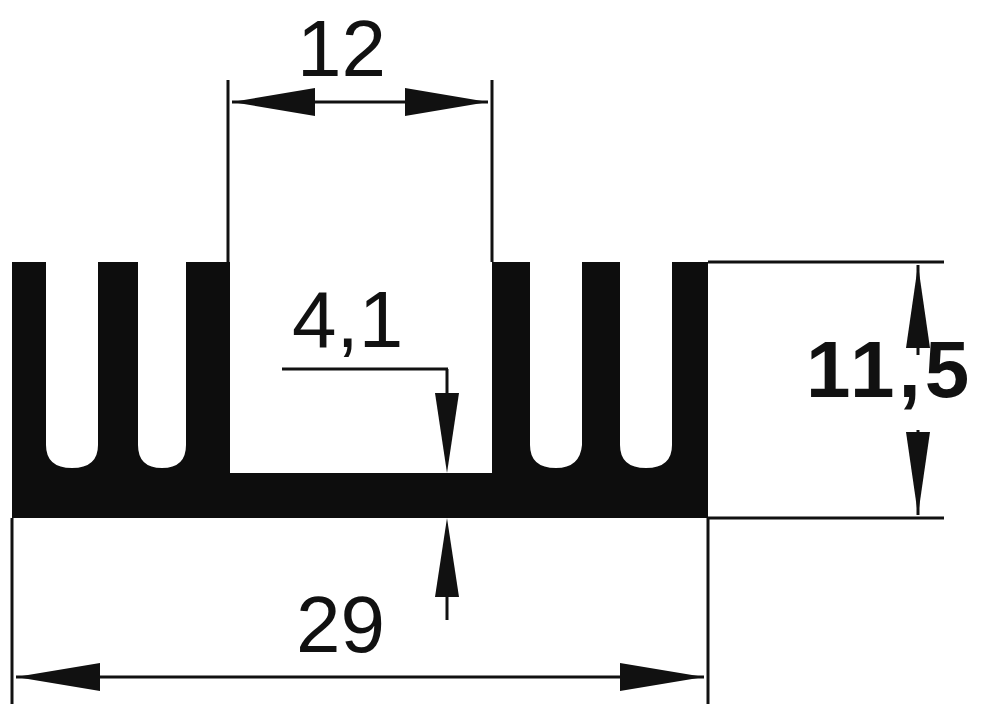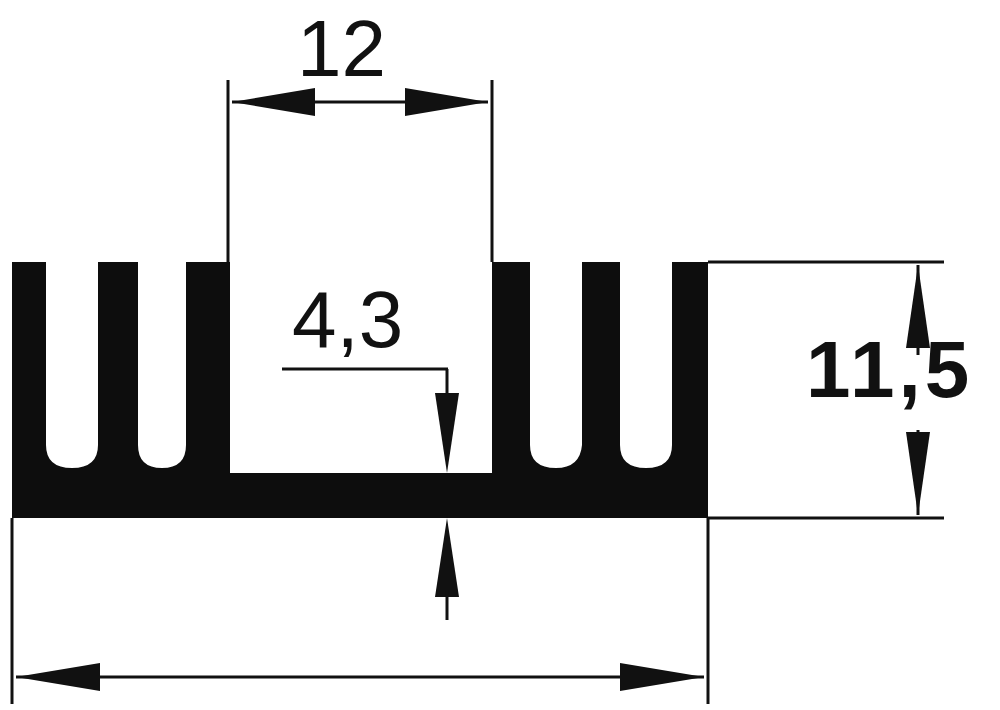--- a/index.html
+++ b/index.html
@@ -59,15 +59,16 @@
     <g stroke="#111111" fill="#111111">
       <line x1="12" y1="518" x2="12" y2="704" stroke-width="3"></line>
       <line x1="708" y1="518" x2="708" y2="704" stroke-width="3"></line>
       <line x1="16" y1="677" x2="704" y2="677" stroke-width="3"></line>
       <polygon points="16,677 100,663 100,691" stroke="none"></polygon>
       <polygon points="704,677 620,663 620,691" stroke="none"></polygon>
     </g>
   </svg>
 
   <span class="dim-text" style="left:297px; top:9px;">12</span>
-  <span class="dim-text" style="left:292px; top:280px;">4,3</span>
+  <span class="dim-text" style="left:292px; top:280px;">4,1</span>
   <span class="dim-text" style="left:806px; top:330px; letter-spacing:4px;font-weight:bold;">11,5</span>
+  <span class="dim-text" style="left:296px; top:585px;">29</span>
 </div>
 
 </body></html>

